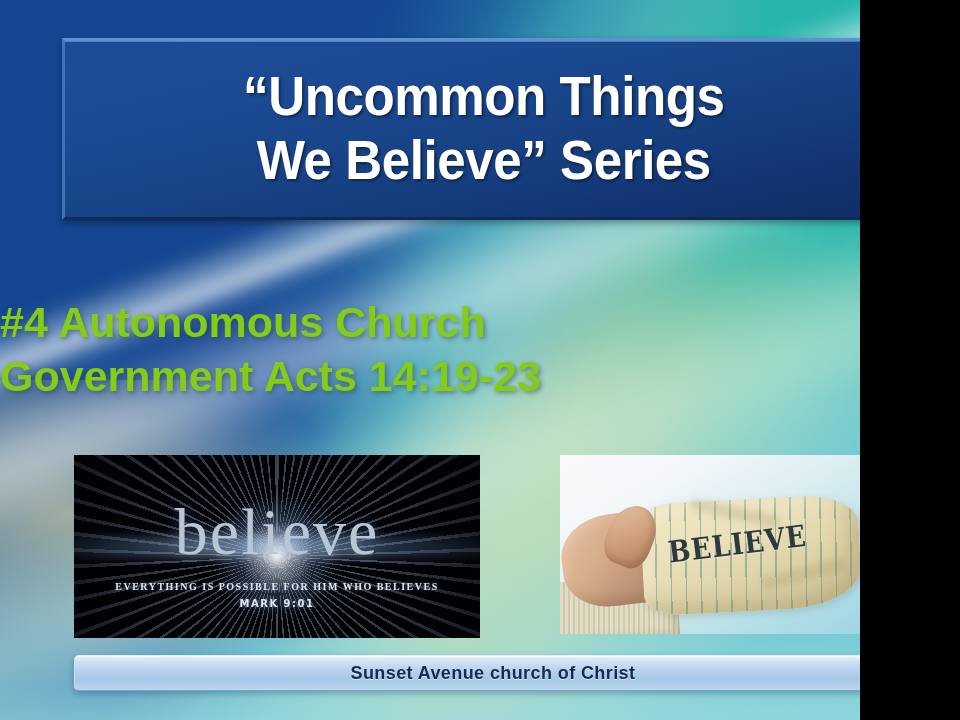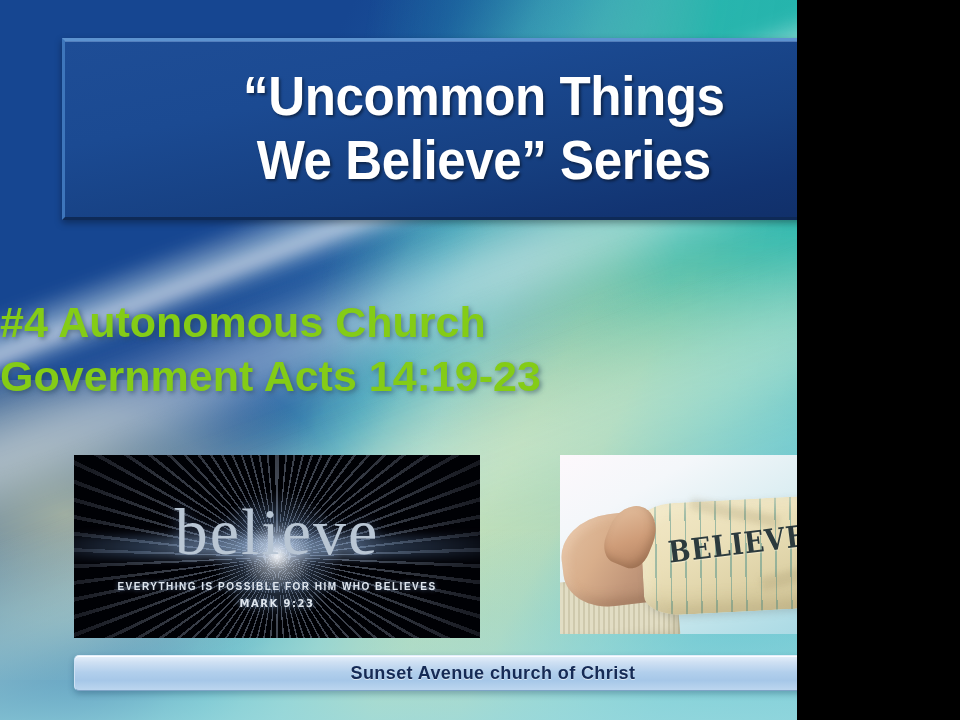--- a/index.html
+++ b/index.html
@@ -6,21 +6,21 @@
     margin: 0;
     padding: 0;
     background: #000;
   }
   body {
     font-family: "Liberation Sans", sans-serif;
   }
 
   #slide {
     position: relative;
-    width: 797px;
+    width: 860px;
     height: 720px;
     overflow: hidden;
     background: #1a4d94;
   }
 
   
   .bg-base {
     position: absolute;
     inset: 0;
     background:
@@ -256,21 +256,21 @@
     line-height: 1;
     color: #b9c6d4;
     letter-spacing: 2px;
     text-shadow: 0 0 14px rgba(120,160,220,0.45);
   }
   #believe-caption-1 {
     position: absolute;
     left: 0; right: 0;
     bottom: 46px;
     text-align: center;
-    font-family: Liberation Sans, sans-serif;
+    font-family: Liberation Serif, serif;
     font-size: 10px;
     font-weight: bold;
     letter-spacing: 1.5px;
     color: #dfe6ee;
     text-shadow: 0 0 5px rgba(140,180,230,0.55);
   }
   #believe-caption-2 {
     position: absolute;
     left: 0; right: 0;
     bottom: 29px;
@@ -436,21 +436,21 @@
 
   <div id="subtitle">#4 Autonomous Church
 Government Acts 14:19-23</div>
 
   <div id="image-believe-dark">
     <div class="burst-rays"></div>
     <div class="burst-horizon"></div>
     <div class="burst-core"></div>
     <div id="believe-word">believe</div>
     <div id="believe-caption-1">EVERYTHING IS POSSIBLE FOR HIM WHO BELIEVES</div>
-    <div id="believe-caption-2">MARK 9:23</div>
+    <div id="believe-caption-2">MARK 9:01</div>
   </div>
 
   <div id="image-believe-paper">
     <div class="paper-sleeve"></div>
     <div class="paper-hand"></div>
     <div class="paper-sheet"></div>
     <div class="paper-crease-a"></div>
     <div class="paper-crease-b"></div>
     <div class="paper-thumb"></div>
     <div id="paper-word">BELIEVE</div>

